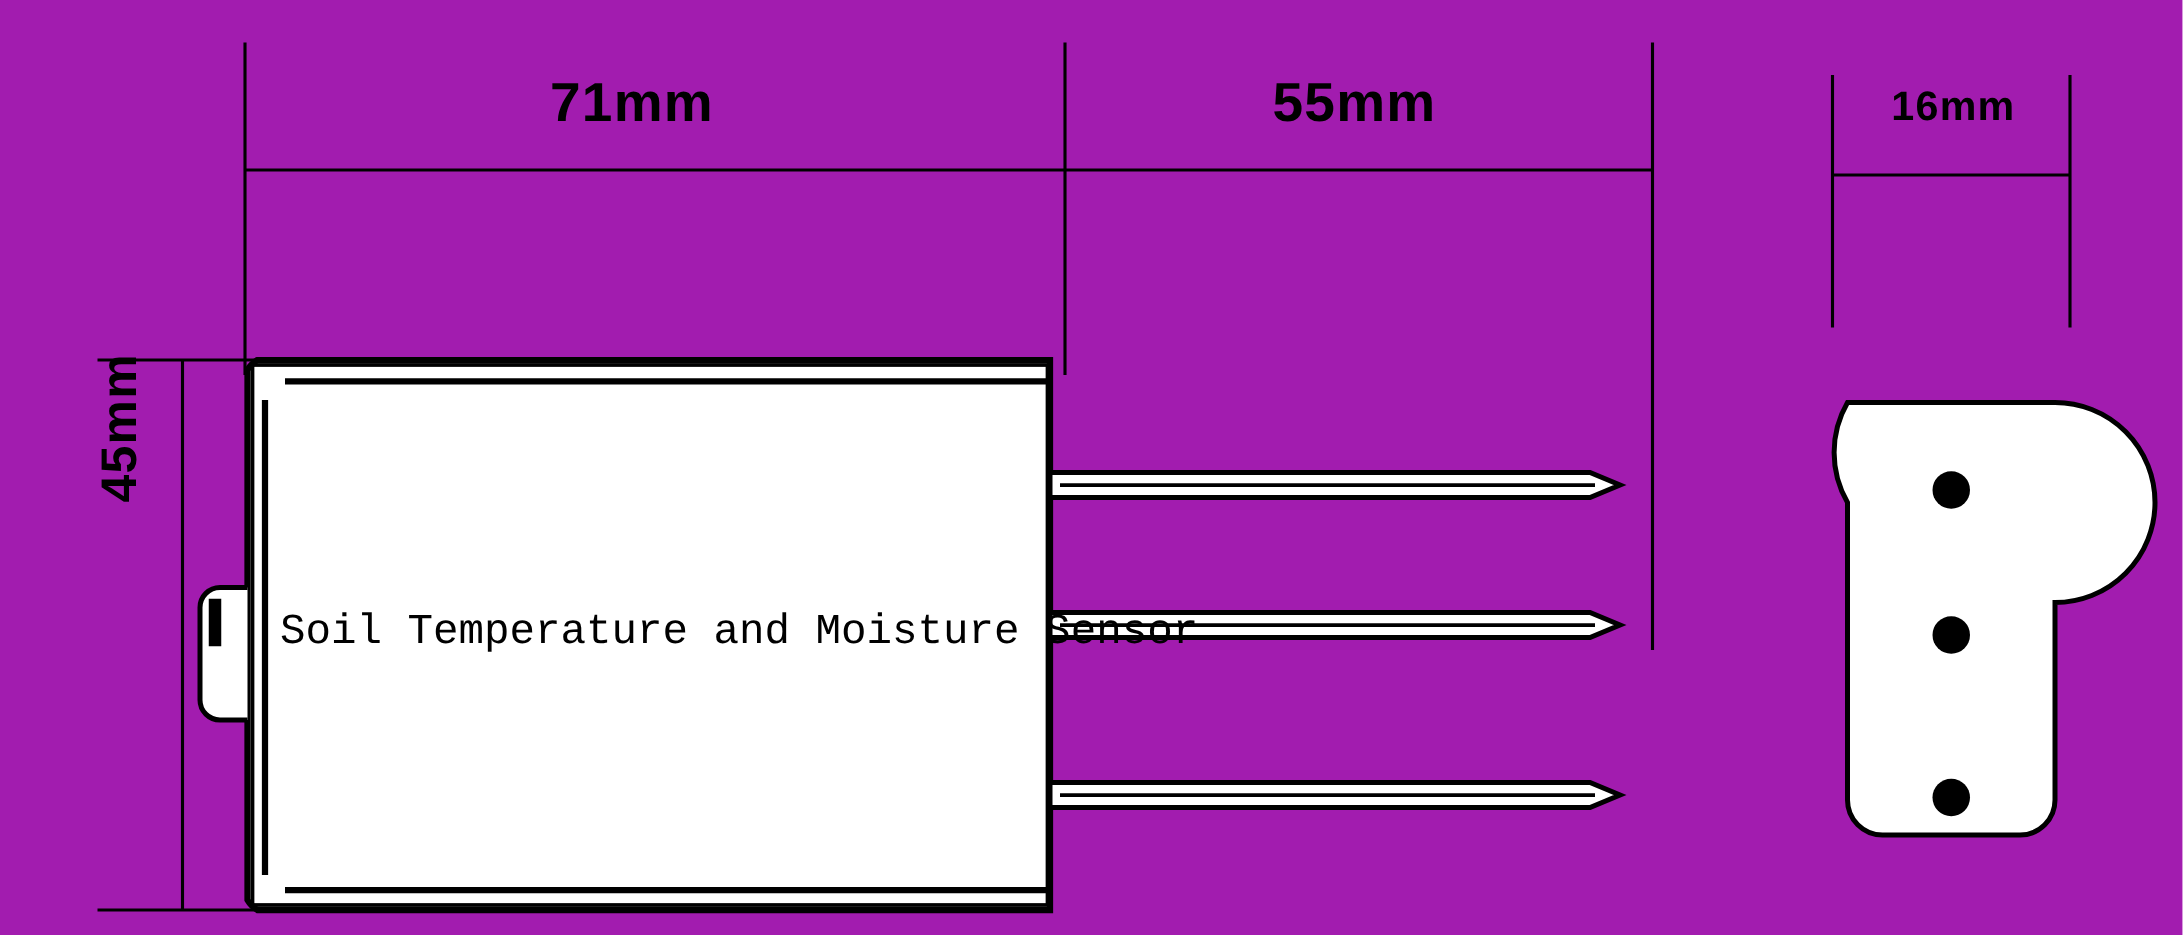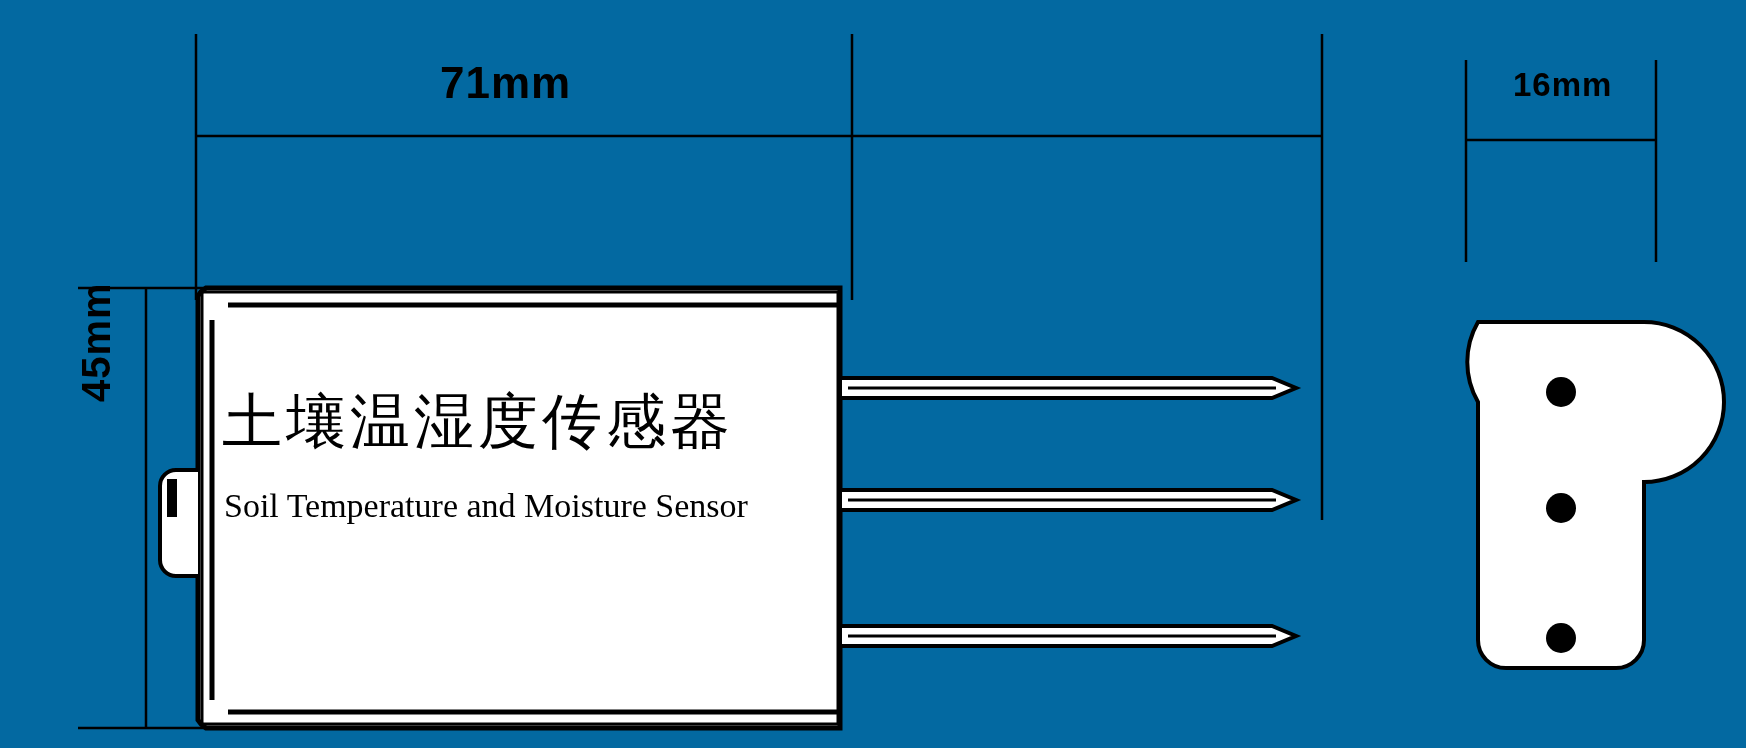--- a/index.html
+++ b/index.html
@@ -7,21 +7,21 @@
     padding: 0;
     background: #ffffff;
   }
   body {
     font-family: "Liberation Sans", sans-serif;
   }
   #stage {
     position: relative;
     width: 1746px;
     height: 748px;
-    background: #0369a1;
+    background: #a21caf;
     overflow: hidden;
   }
   .dim-label {
     position: absolute;
     font-family: "Liberation Sans", sans-serif;
     font-weight: bold;
     color: #000;
     white-space: nowrap;
     letter-spacing: 1px;
   }
@@ -56,21 +56,21 @@
     font-size: 60px;
     font-weight: 500;
     letter-spacing: 4px;
     color: #000;
     white-space: nowrap;
   }
   #title-en {
     position: absolute;
     left: 224px;
     top: 487px;
-    font-family: Liberation Serif, serif;
+    font-family: Liberation Mono, monospace;
     font-size: 34px;
     color: #000;
     white-space: nowrap;
   }
   svg#drawing {
     position: absolute;
     left: 0;
     top: 0;
   }
 </style>
@@ -159,19 +159,19 @@
                L 1478 402
                A 80 80 0 0 1 1478 322 Z" fill="#ffffff" stroke="#000" stroke-width="4"></path>
       <circle cx="1561" cy="392" r="15" fill="#000"></circle>
       <circle cx="1561" cy="508" r="15" fill="#000"></circle>
       <circle cx="1561" cy="638" r="15" fill="#000"></circle>
     </g>
 
   </svg>
 
   <div class="dim-label" id="dim-71">71mm</div>
+  <div class="dim-label" id="dim-55">55mm</div>
   <div class="dim-label" id="dim-16">16mm</div>
   <div class="dim-label" id="dim-45">45mm</div>
 
-  <div id="title-cn">土壤温湿度传感器</div>
   <div id="title-en">Soil Temperature and Moisture Sensor</div>
 
 </div>
 
 </body></html>

